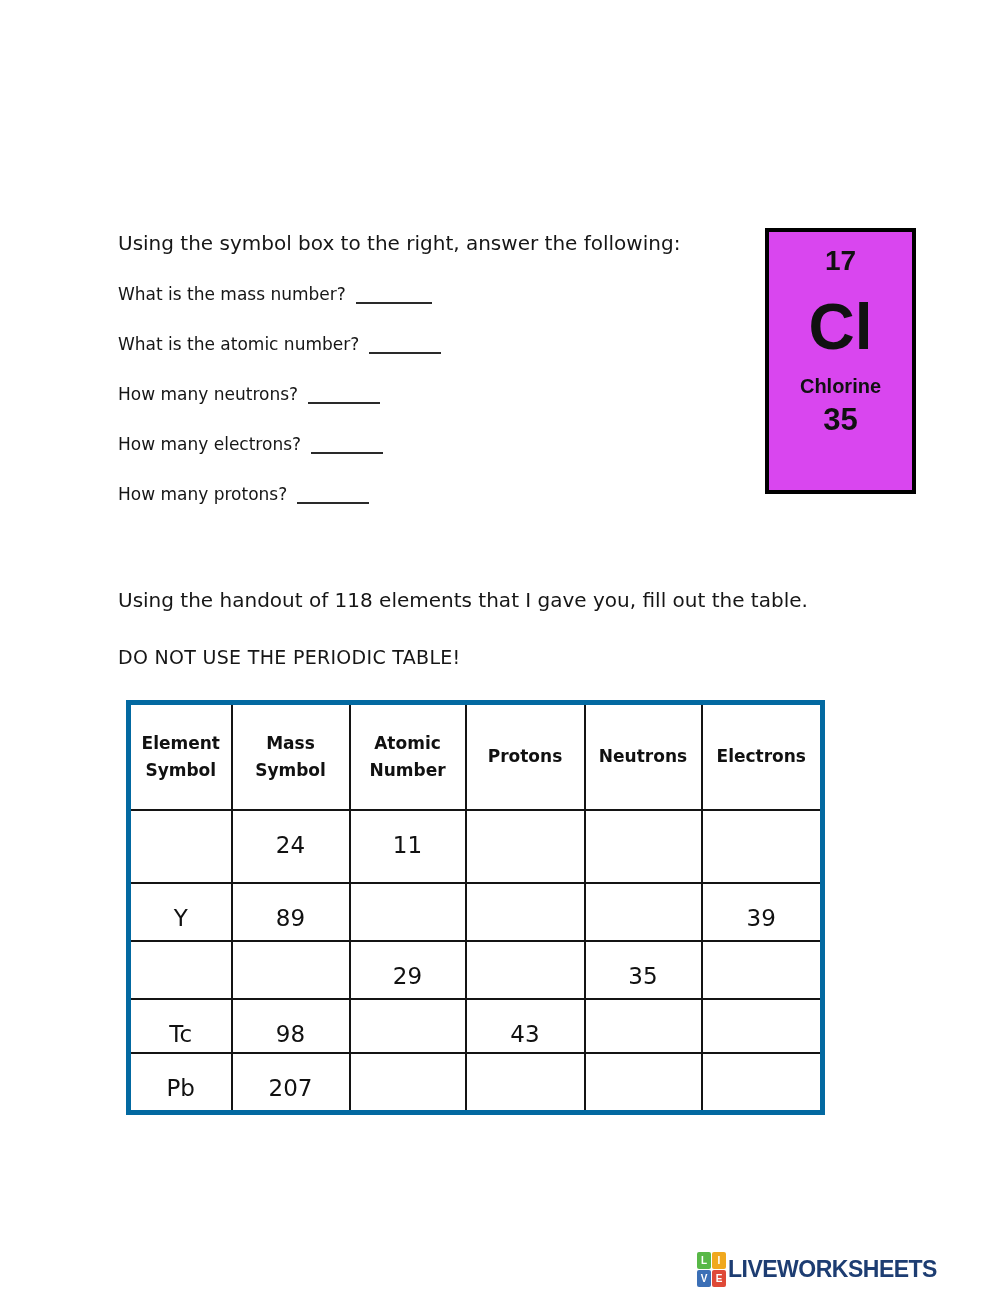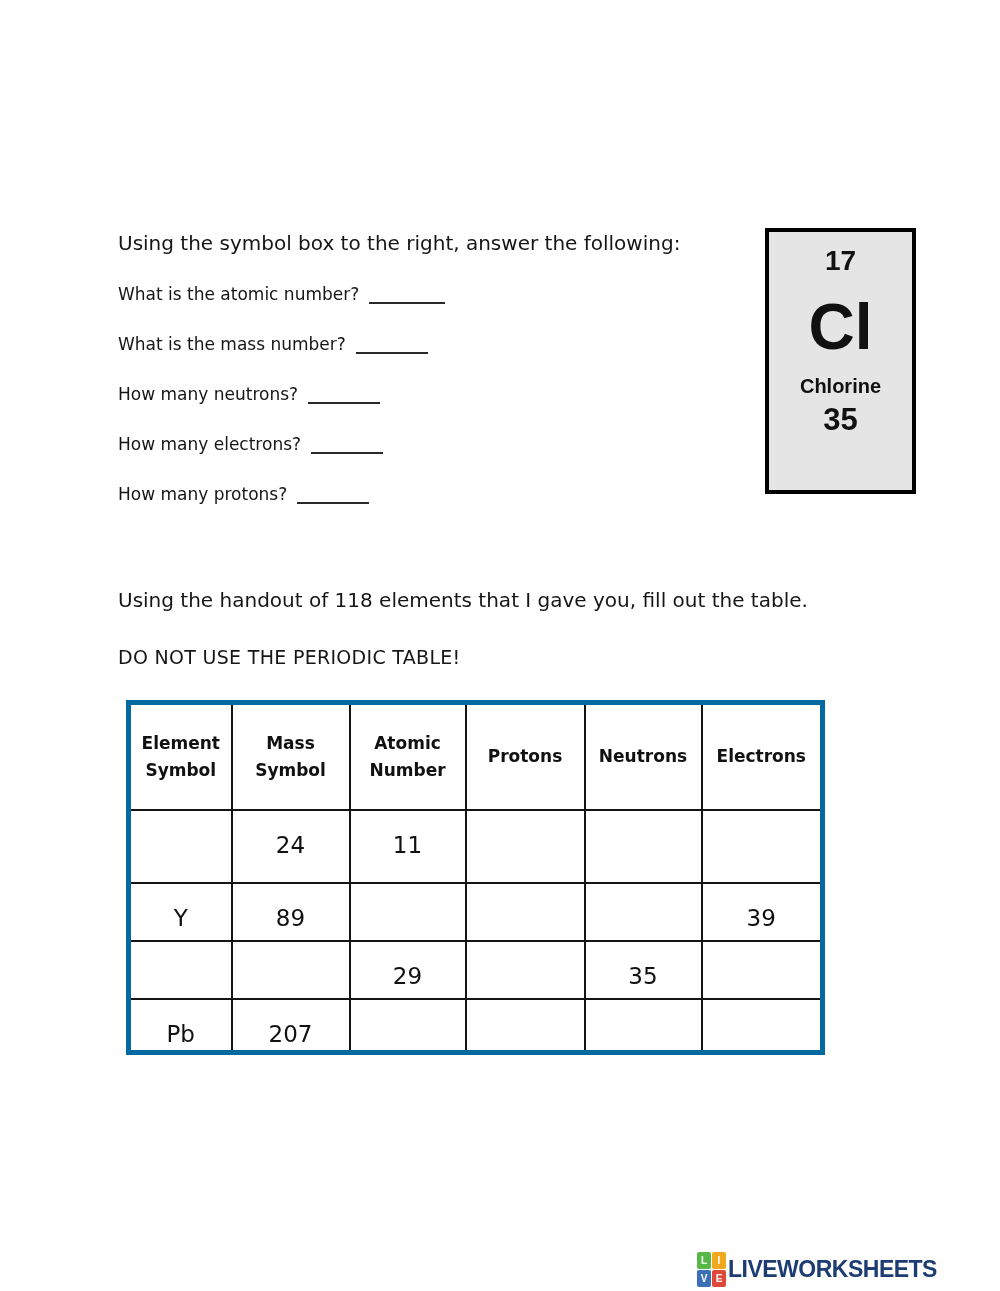--- a/index.html
+++ b/index.html
@@ -60,21 +60,21 @@
   .question:nth-child(1) .blank { width: 76px; }
 
   
   .symbol-box {
     position: absolute;
     left: 765px;
     top: 228px;
     width: 151px;
     height: 266px;
     border: 4px solid #000000;
-    background: #e5e5e5;
+    background: #d946ef;
     display: flex;
     flex-direction: column;
     align-items: center;
     font-family: "Liberation Sans", sans-serif;
     font-weight: 700;
     color: #111111;
     text-align: center;
   }
   .sb-atomic { margin-top: 14px; font-size: 28px; line-height: 1.1; }
   .sb-symbol { margin-top: 18px; font-size: 64px; line-height: 1.0; }
@@ -180,24 +180,24 @@
 </head>
 <body>
 
 <div class="page">
 
 
   <p class="intro">Using the symbol box to the right, answer the following:</p>
 
   <div class="questions">
     <div class="question">
+      <span>What is the mass number?</span><span class="blank"></span>
+    </div>
+    <div class="question">
       <span>What is the atomic number?</span><span class="blank"></span>
-    </div>
-    <div class="question">
-      <span>What is the mass number?</span><span class="blank"></span>
     </div>
     <div class="question">
       <span>How many neutrons?</span><span class="blank"></span>
     </div>
     <div class="question">
       <span>How many electrons?</span><span class="blank"></span>
     </div>
     <div class="question">
       <span>How many protons?</span><span class="blank"></span>
     </div>
@@ -251,20 +251,28 @@
       </tr>
       <tr>
         <td></td>
         <td></td>
         <td>29</td>
         <td></td>
         <td>35</td>
         <td></td>
       </tr>
       <tr>
+        <td>Tc</td>
+        <td>98</td>
+        <td></td>
+        <td>43</td>
+        <td></td>
+        <td></td>
+      </tr>
+      <tr>
         <td>Pb</td>
         <td>207</td>
         <td></td>
         <td></td>
         <td></td>
         <td></td>
       </tr>
     </tbody>
   </table>
 

